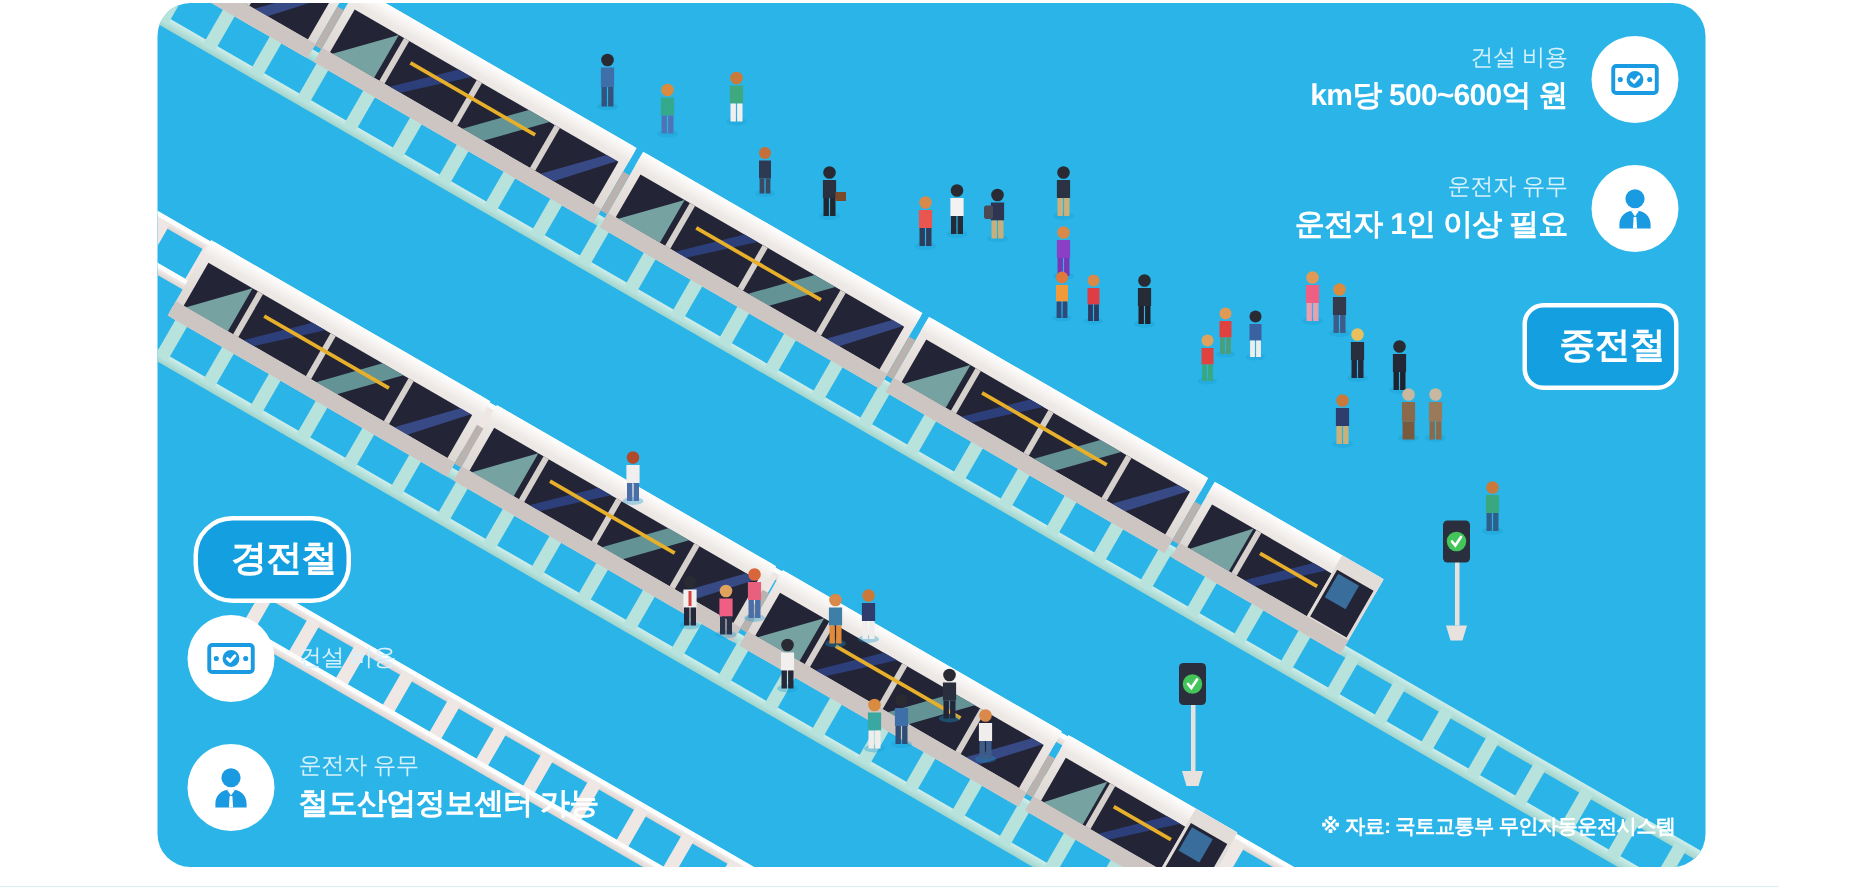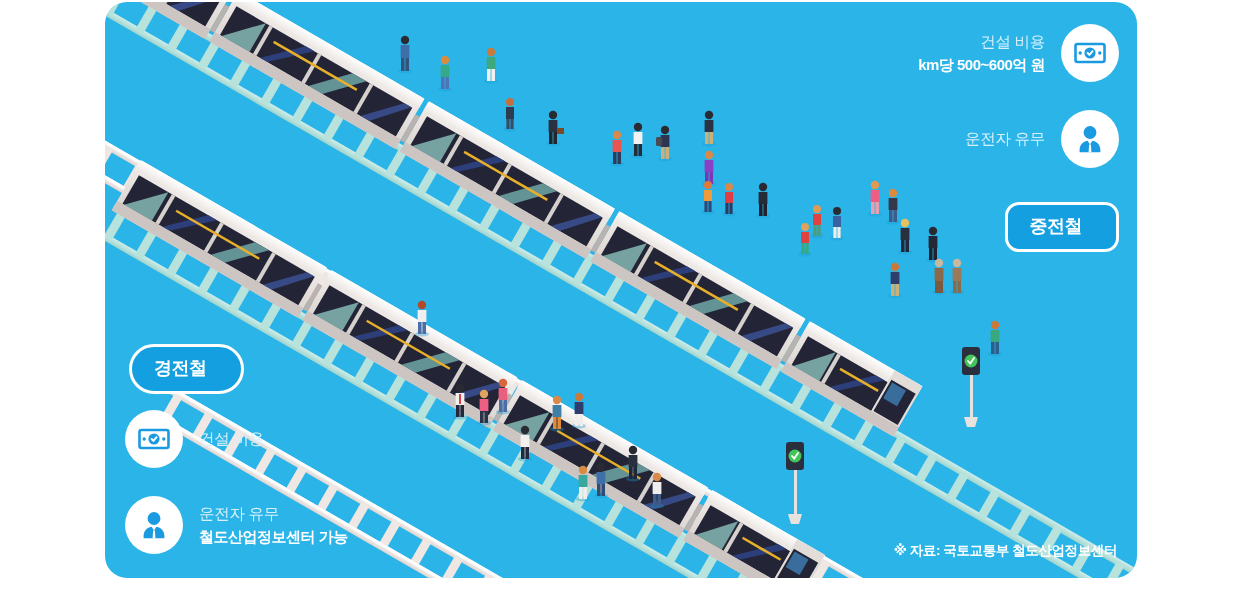--- a/index.html
+++ b/index.html
@@ -66,21 +66,21 @@
 
   .fact-text { line-height: 1.28; }
   .fact-label {
     font-size: 15.5px;
     font-weight: 400;
     color: #d6f0fc;
     letter-spacing: -0.3px;
     white-space: nowrap;
   }
   .fact-value {
-    font-size: 15px;
+    font-size: 20px;
     font-weight: bold;
     color: #ffffff;
     letter-spacing: -0.5px;
     white-space: nowrap;
     margin-top: 3px;
   }
 
   .icon-circle {
     width: 58px;
     height: 58px;
@@ -95,24 +95,24 @@
   
   .pill {
     position: absolute;
     display: inline-flex;
     align-items: center;
     justify-content: center;
     background: #139fe0;
     border: 3px solid #ffffff;
     border-radius: 14px;
     color: #ffffff;
-    font-size: 18px;
+    font-size: 24px;
     font-weight: bold;
     letter-spacing: -0.5px;
-    padding: 9px 34px 11px 22px;
+    padding: 9px 6px 11px 22px;
     box-sizing: border-box;
   }
   #pill-heavy { right: 18px; top: 200px; }
   #pill-light { left: 24px; top: 342px; border-radius: 26px; }
 
   
   #source-note {
     position: absolute;
     right: 20px;
     bottom: 18px;
@@ -565,20 +565,21 @@
             <path d="M14.6 17 L16.4 18.9 L19.6 15.2" stroke="#ffffff" stroke-width="1.9" fill="none" stroke-linecap="round" stroke-linejoin="round"></path>
             <circle cx="7.2" cy="17" r="1.7" fill="#1a9ae0"></circle>
             <circle cx="26.8" cy="17" r="1.7" fill="#1a9ae0"></circle>
           </svg>
         </div>
       </div>
 
       <div class="fact rtl" style="margin-top:28px;">
         <div class="fact-text">
           <div class="fact-label">운전자 유무</div>
+          <div class="fact-value">운전자 1인 이상 필요</div>
         </div>
         <div class="icon-circle">
           <svg width="34" height="34" viewBox="0 0 34 34" xmlns="http://www.w3.org/2000/svg">
             <circle cx="17" cy="10.5" r="6.4" fill="#1a9ae0"></circle>
             <path d="M17 18.4 c-6.4 0 -10.4 4.1 -10.4 9.3 v2.6 h20.8 v-2.6 c0 -5.2 -4 -9.3 -10.4 -9.3 z" fill="#1a9ae0"></path>
             <path d="M14.4 18.6 L17 22.4 L19.6 18.6 L17 17.6 Z" fill="#ffffff"></path>
             <path d="M16.1 22.6 h1.8 l0.5 7.7 h-2.8 z" fill="#ffffff"></path>
           </svg>
         </div>
       </div>
@@ -614,16 +615,16 @@
             <path d="M16.1 22.6 h1.8 l0.5 7.7 h-2.8 z" fill="#ffffff"></path>
           </svg>
         </div>
         <div class="fact-text">
           <div class="fact-label">운전자 유무</div>
           <div class="fact-value">철도산업정보센터 가능</div>
         </div>
       </div>
     </div>
 
-    <div id="source-note">※ 자료: 국토교통부 철도산업정보센터</div>
+    <div id="source-note">※ 자료: 국토교통부 무인자동운전시스템</div>
 
   </div>
 </div>
 
 </body></html>

